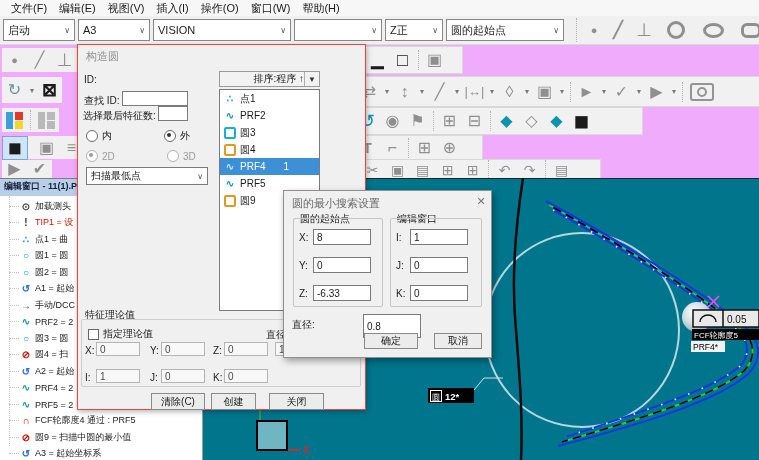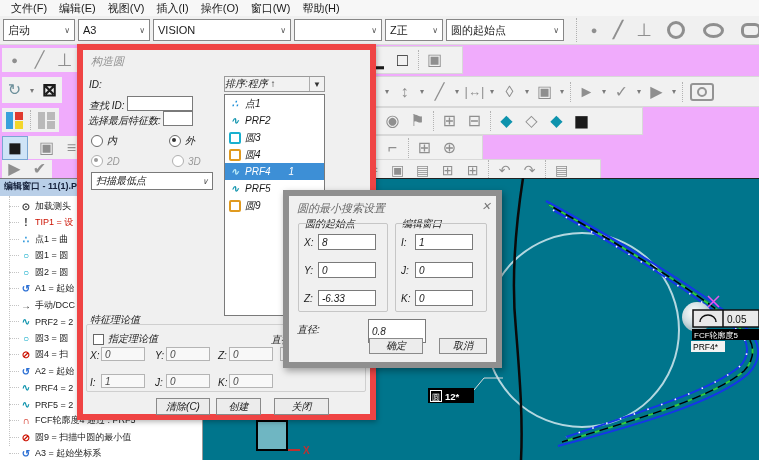--- a/index.html
+++ b/index.html
@@ -53,32 +53,32 @@
   .trw{position:absolute;left:0;height:15px;display:flex;align-items:center;font-size:9px;
        white-space:nowrap;cursor:default;}
   .gd{width:10px;border-top:1px dotted #c4c4c4;margin-left:9px;flex:none;}
   .tic{width:14px;text-align:center;font-size:10px;font-weight:bold;margin-right:2px;flex:none;}
   .c-pow{color:#444;} .c-red{color:#cc1100;} .c-blue{color:#1d8fd8;} .c-cyan{color:#00a7c6;}
   .c-align{color:#2b6fd4;} .c-dark{color:#333;} .c-teal{color:#0e93ad;}
   .txt-red{color:#cc1100;}
   
   .viewport{position:absolute;left:203px;top:178px;width:556px;height:282px;}
   
-  .dlg{position:absolute;background:#f0f0f0;border:6px solid #ef4444;font-size:10px;font-style:italic;}
+  .dlg{position:absolute;background:#f0f0f0;border:1px solid #ef4444;font-size:10px;}
   .dlgc{left:77px;top:44px;width:287px;height:364px;box-shadow:1px 2px 5px rgba(0,0,0,.28);}
   .dlgs{left:283px;top:190px;width:207px;height:166px;border-color:#8f8f8f;box-shadow:2px 3px 7px rgba(0,0,0,.35);z-index:20;}
   .dlg .abs{position:absolute;}
   .dtitle{color:#8f8f8f;font-size:11px;}
   .inp{position:absolute;background:#fff;border:1px solid #7a7a7a;font-size:10px;
        display:flex;align-items:center;padding:0 3px;box-sizing:border-box;}
   .inp.dis{border-color:#b4b4b4;background:#f8f8f8;color:#4a4a4a;}
   .btn{position:absolute;border:1px solid #8a8a8a;background:#ececec;display:flex;align-items:center;
        justify-content:center;font-size:10px;cursor:default;box-sizing:border-box;}
   .sorthdr{position:absolute;border:1px solid #9a9a9a;background:#f2f2f2;display:flex;align-items:center;box-sizing:border-box;}
-  .sorthdr .lbl{flex:1;text-align:left;}
+  .sorthdr .lbl{flex:1;text-align:right;}
   .sorthdr .dv{width:0;height:100%;border-left:1px solid #adadad;}
   .sorthdr .caret{width:14px;text-align:center;font-size:8px;color:#333;}
   .flist{position:absolute;background:#fff;border:1px solid #7a7a7a;overflow:hidden;box-sizing:border-box;}
   .frow{height:17px;display:flex;align-items:center;padding-left:3px;font-size:10px;cursor:default;}
   .frow.sel{background:#3d8fd6;color:#fff;}
   .fic{width:14px;flex:none;display:flex;align-items:center;justify-content:center;margin-right:3px;}
   .icsq{width:8px;height:8px;border:2px solid #19b0cf;border-radius:2px;}
   .icsq.org{border-color:#e09a1f;}
   .fcount{margin-left:18px;}
   .rad{position:absolute;display:flex;align-items:center;gap:4px;font-size:10px;}

